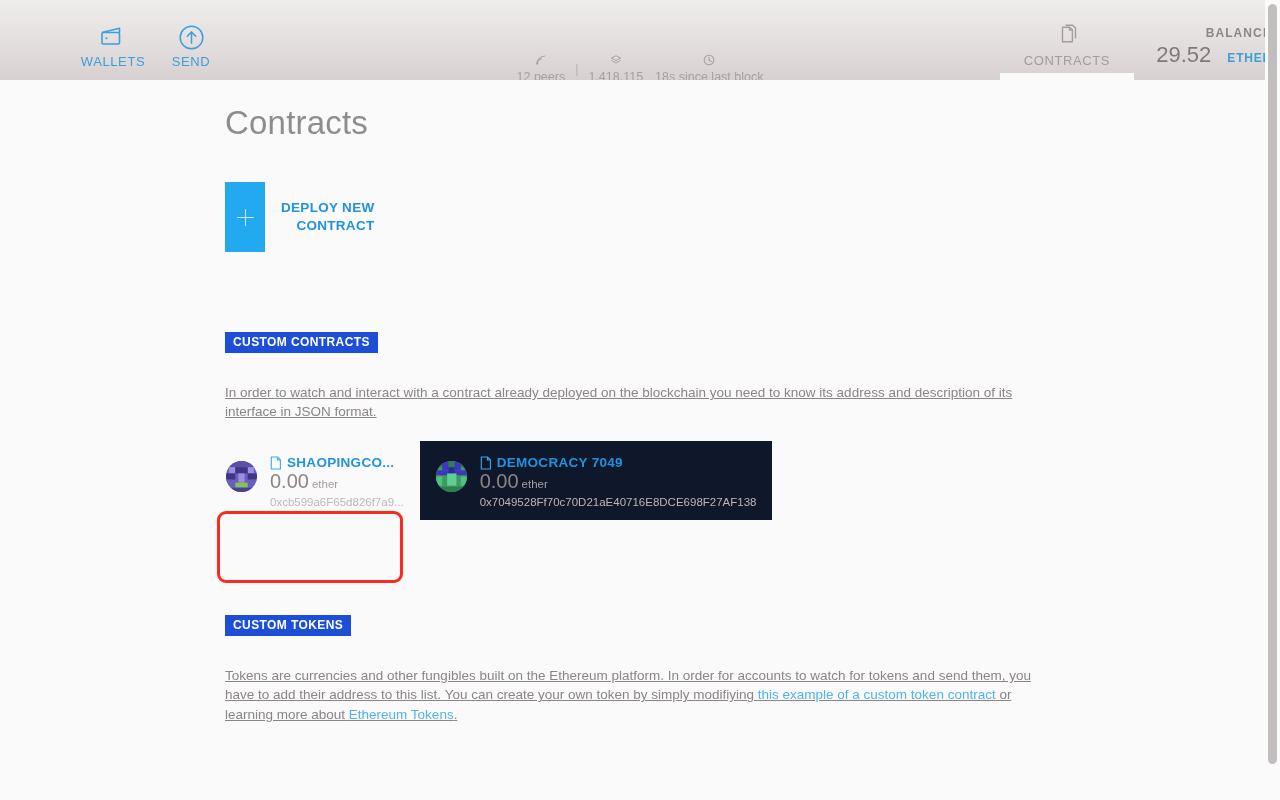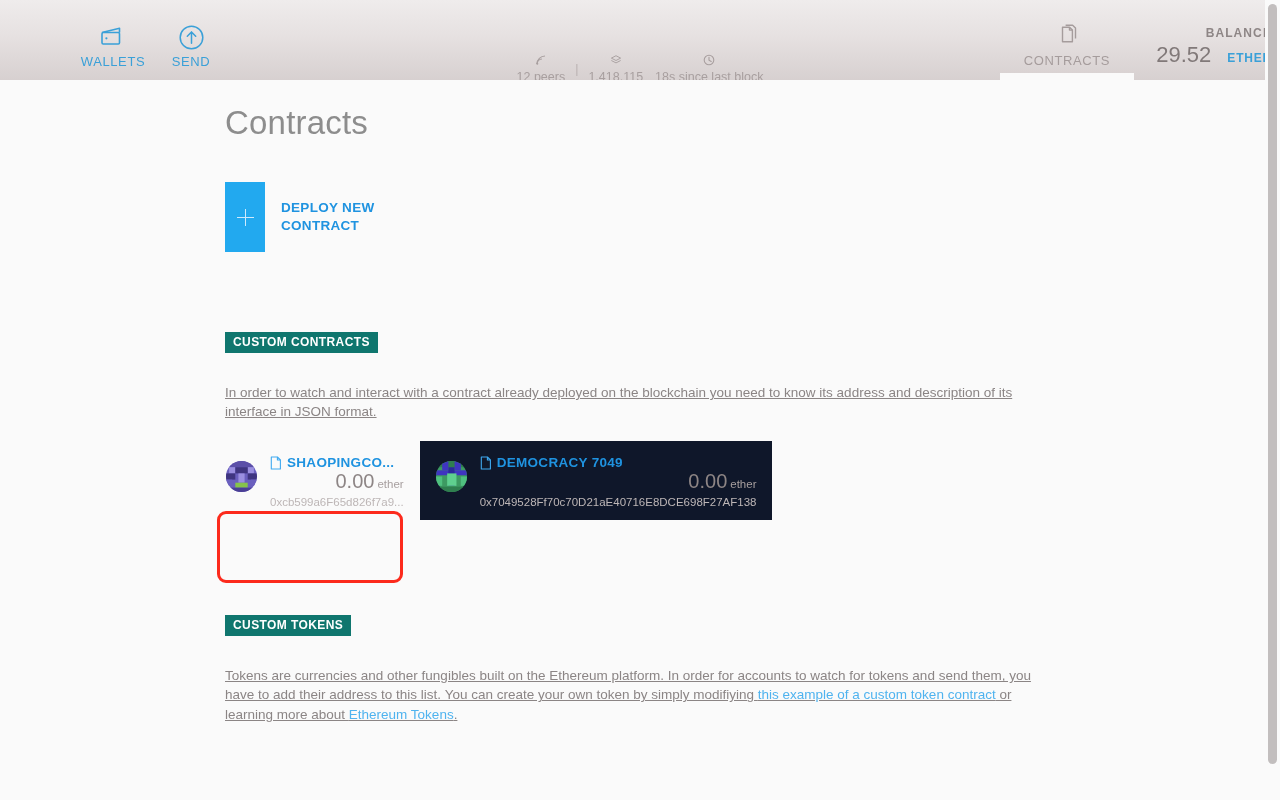--- a/index.html
+++ b/index.html
@@ -74,21 +74,21 @@
   
   .page { position: relative; width: 1280px; height: 720px; background: #fafafa; }
   .content { padding-left: 225px; padding-top: 24px; }
 
   .page-title {
     font-size: 33px; font-weight: 300; color: #8d8d8d;
     letter-spacing: .2px; margin-bottom: 40px;
   }
 
   
-  .add-row { display: flex; align-items: stretch; }
+  .add-row { display: flex; align-items: stretch; text-align: right; }
   .add-square {
     width: 40px; height: 70px; background: #22a9ef;
     display: flex; align-items: center; justify-content: center;
     cursor: pointer; flex: none;
   }
   .add-square .plus {
     display: block; width: 17px; height: 17px; position: relative;
   }
   .add-square .plus::before, .add-square .plus::after {
     content: ""; position: absolute; background: #cfeafc;
@@ -99,38 +99,37 @@
     display: flex; align-items: center;
     padding-left: 16px;
     font-size: 13.5px; font-weight: bold; letter-spacing: .3px;
     color: #1f93e0; line-height: 1.35;
     cursor: pointer;
   }
   .add-label .l2 { max-width: 120px; }
 
   .section-tag {
     display: inline-block;
-    background: #0f766e; color: #ffffff;
+    background: #1d4ed8; color: #ffffff;
     font-size: 12px; font-weight: bold; letter-spacing: .4px;
     padding: 3px 8px 4px 8px;
   }
 
   .para {
     font-size: 13.5px; color: #8b8585; line-height: 1.42;
     max-width: 812px; font-weight: 300; text-decoration: underline;
   }
   .para a { color: #4fb3ef; text-decoration: none; }
 
   
   .cards { display: flex; align-items: flex-start; }
   .card {
     display: flex; align-items: flex-start;
     padding: 14px 16px 12px 16px;
     cursor: pointer;
-    text-align: right;
   }
   .card.hovered { background: #0f172a; }
   .avatar { width: 31px; height: 31px; border-radius: 50%; flex: none; margin-top: 6px; }
   .card-body { padding-left: 13px; }
   .card-name {
     display: flex; align-items: center; gap: 5px;
     font-size: 13.5px; font-weight: bold; letter-spacing: .3px; color: #1f93e0;
     white-space: nowrap;
   }
   .card-bal { margin-top: 5px; }

